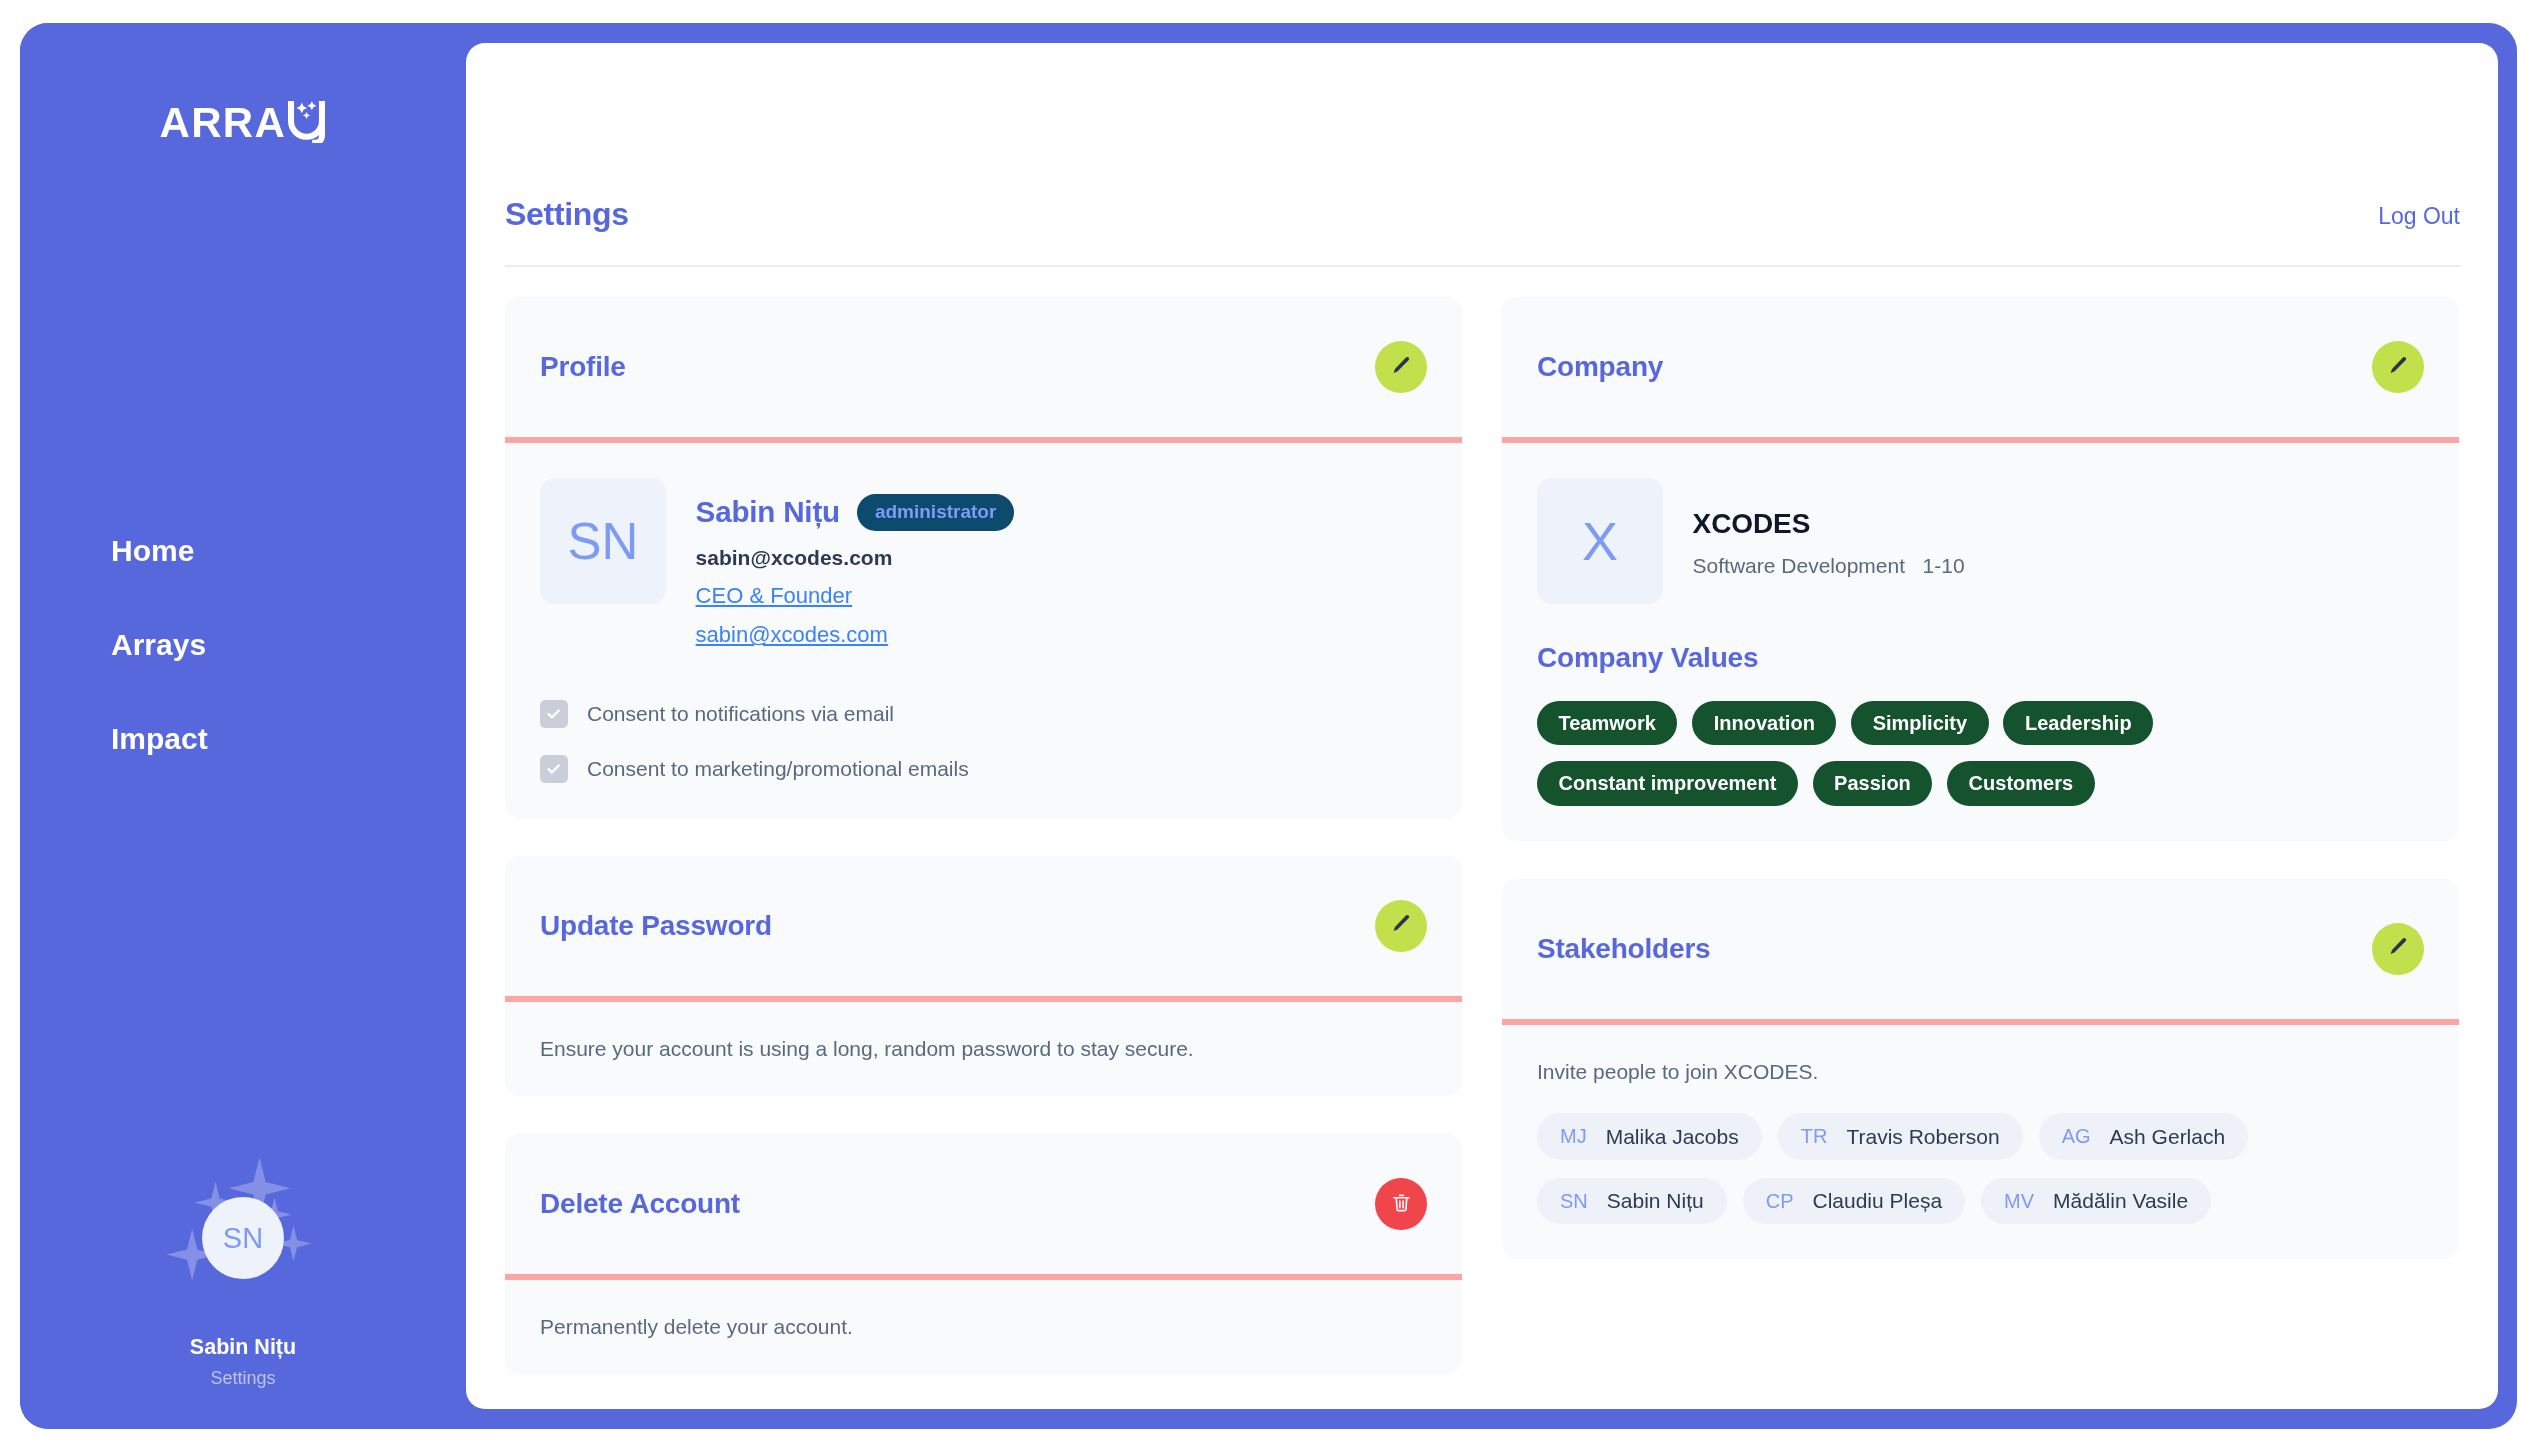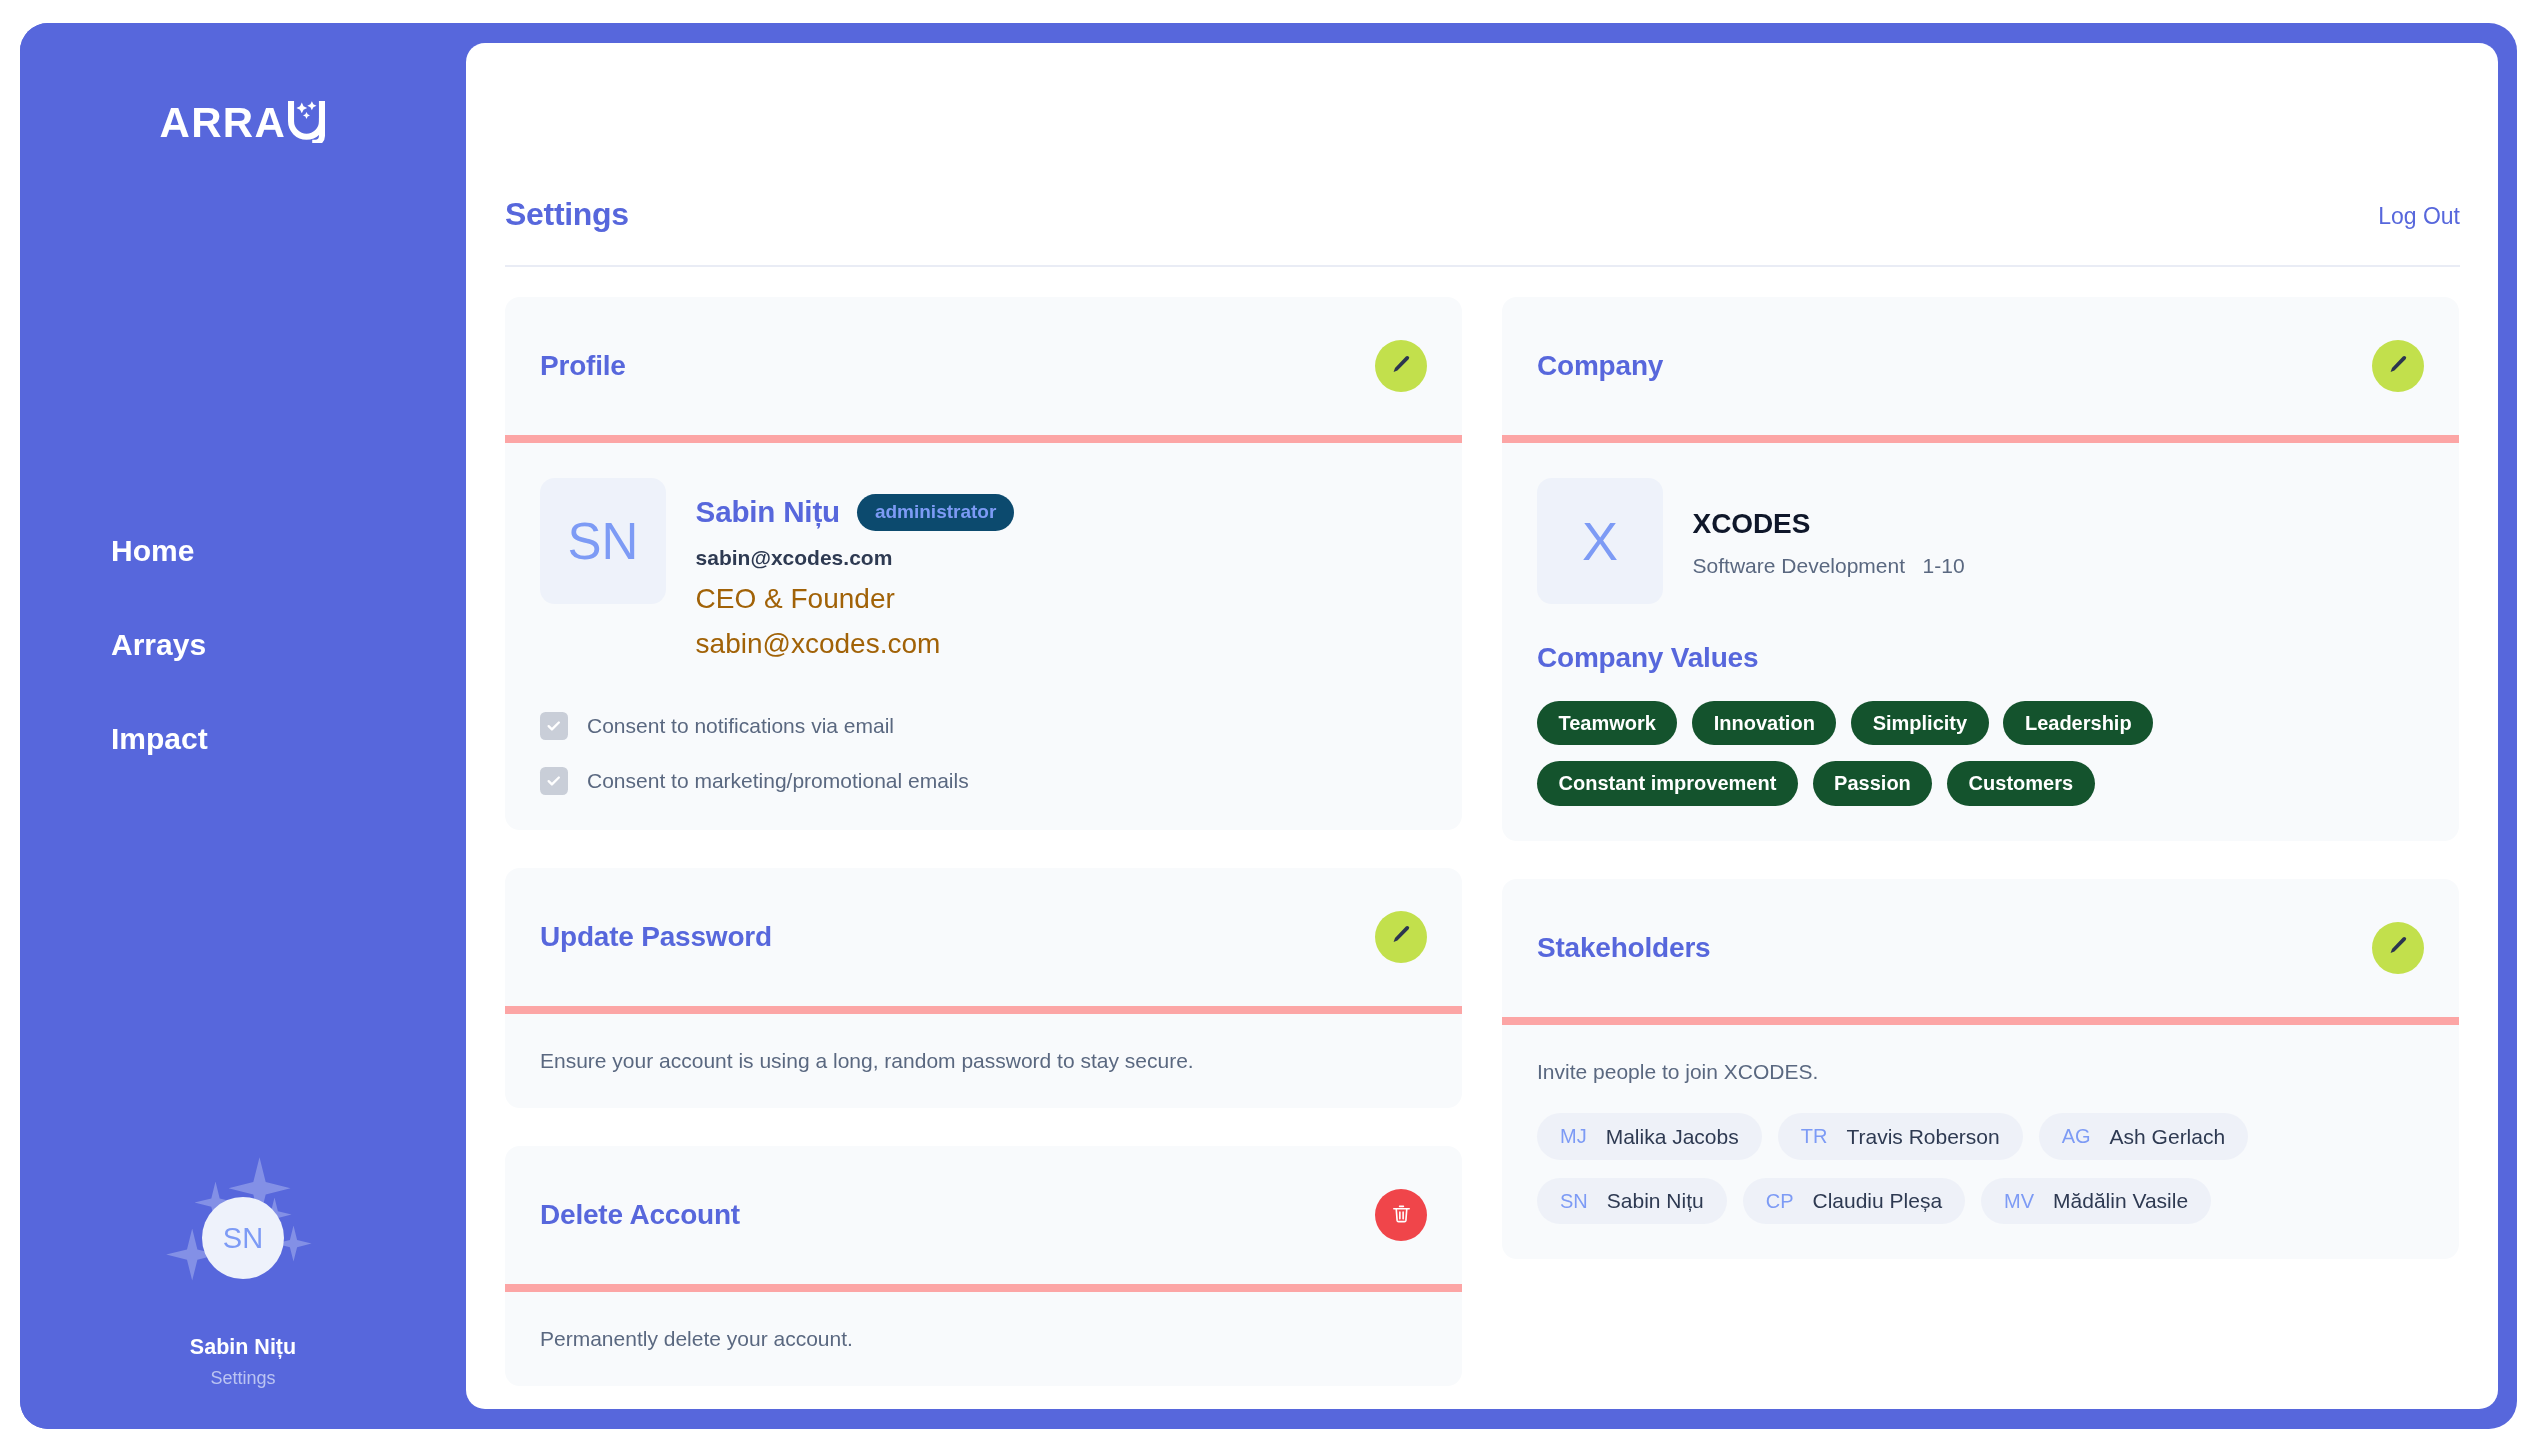--- a/index.html
+++ b/index.html
@@ -149,21 +149,21 @@
   .card {
     background: #F8FAFC;
     border-radius: 14.8px;
     margin-bottom: 38px;
     overflow: hidden;
   }
   .card-head {
     height: 146px;
     padding: 0 35px;
     display: flex; align-items: center; justify-content: space-between;
-    border-bottom: 8px solid #fca5a5;
+    border-bottom: 6px solid #fca5a5;
   }
   .card-title {
     font-size: 28px; font-weight: 700; color: #5767DC;
     letter-spacing: -0.2px;
   }
   .icon-btn {
     width: 52px; height: 52px;
     border-radius: 50%;
     display: flex; align-items: center; justify-content: center;
     cursor: pointer; border: none; flex: none;
@@ -186,21 +186,21 @@
   .name-row { display: flex; align-items: center; gap: 17.5px; margin-bottom: 14.8px; }
   .profile-name { font-size: 29.6px; font-weight: 700; color: #5767DC; letter-spacing: -0.2px; }
   .role-badge {
     background: #0c4a6e;
     color: #7D9BF5;
     font-size: 19px; font-weight: 700;
     padding: 7.4px 17.5px;
     border-radius: 671px;
   }
   .profile-email-bold { font-size: 21px; font-weight: 700; color: #2E3A52; margin-bottom: 13.4px; }
-  .profile-line { font-size: 28px; font-weight: 400; color: #a16207; margin-bottom: 13.4px; }
+  .profile-line { font-size: 22px; font-weight: 400; color: #3b82f6; margin-bottom: 13.4px; text-decoration: underline; }
 
   .consents { margin-top: 38px; }
   .consent-row { display: flex; align-items: center; gap: 19px; margin-bottom: 27px; }
   .consent-row:last-child { margin-bottom: 0; }
   .checkbox {
     width: 28px; height: 28px; border-radius: 5.4px;
     background: #C9CED8;
     display: flex; align-items: center; justify-content: center;
     flex: none; cursor: pointer;
   }

